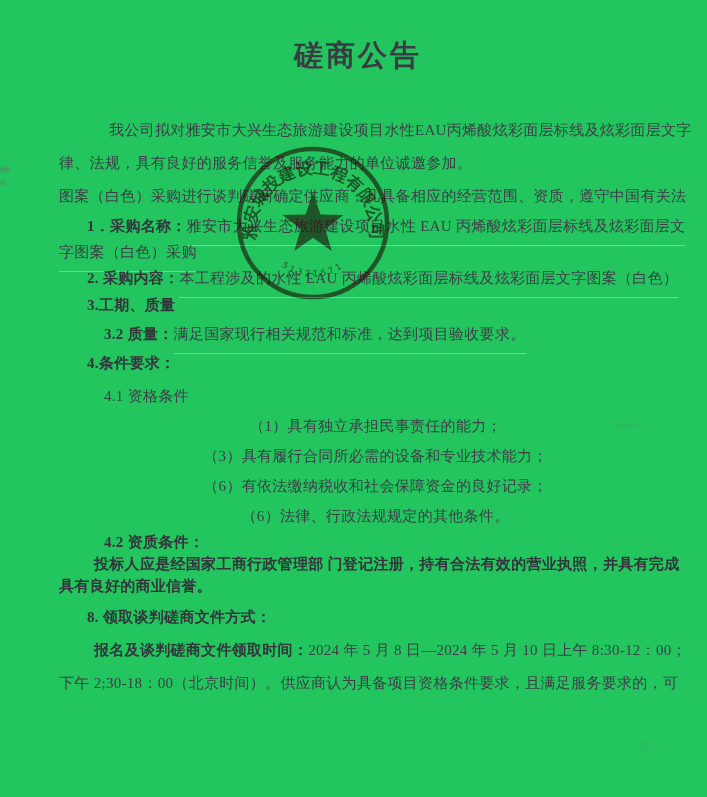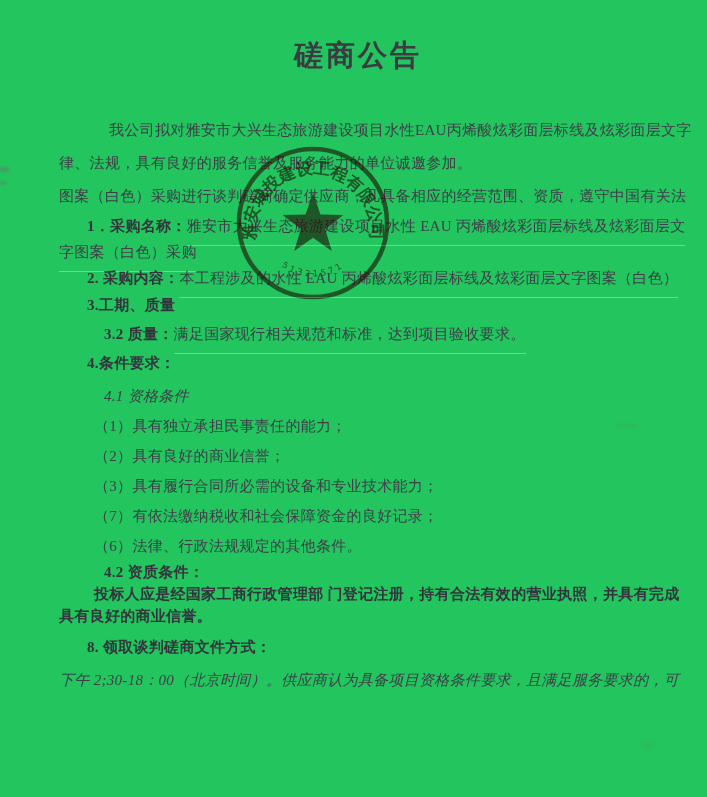--- a/index.html
+++ b/index.html
@@ -27,27 +27,27 @@
     font-size:15px;
     letter-spacing:0.3px;
     line-height:29px;
     color:#3d3e47;
     white-space:nowrap;
   }
   .p1{line-height:33px;}
   .sec{line-height:26px;}
   .item{line-height:30px;}
   .tight{line-height:22px;font-family:Liberation Serif, serif;}
-  .mt4{margin-top:4px;font-style:italic;}
+  .mt4{margin-top:4px;}
   .mt6{margin-top:6px;}
   .ind0{padding-left:0;}
   .ind1{padding-left:28px;}
   .ind15{padding-left:45px;}
   .ind2{padding-left:50px;}
-  .indItem{padding-left:35px;}
+  .indItem{padding-left:35px;text-align:center;}
   .b{font-weight:700;color:#33343c;}
   .u{border-bottom:1px solid #eab308;padding-bottom:11px;}
   
   .seal{
     position:absolute;left:233px;top:143px;
     width:160px;height:160px;
     mix-blend-mode:multiply;
     opacity:.82;
     pointer-events:none;
   }
@@ -70,28 +70,28 @@
         <div class="line p1 ind0"><span>律、法规，具有良好的服务信誉及服务能力的单位诚邀参加。</span></div>
         <div class="line p1 ind0"><span>图案（白色）采购进行谈判磋商确定供应商，凡具备相应的经营范围、资质，遵守中国有关法</span></div>
         <div class="line sec ind1"><span class="b">1．采购名称：</span><span class="u">雅安市大兴生态旅游建设项目水性 EAU 丙烯酸炫彩面层标线及炫彩面层文</span></div>
         <div class="line sec ind0"><span class="u">字图案（白色）采购</span></div>
         <div class="line sec ind1"><span class="b">2.  采购内容：</span><span class="u">本工程涉及的水性 EAU 丙烯酸炫彩面层标线及炫彩面层文字图案（白色）</span></div>
         <div class="line ind1"><span class="b">3.工期、质量</span></div>
         <div class="line ind15"><span class="b">3.2 质量：</span><span class="u">满足国家现行相关规范和标准，达到项目验收要求。</span></div>
         <div class="line ind1"><span class="b">4.条件要求：</span></div>
         <div class="line ind15 mt4"><span>4.1 资格条件</span></div>
         <div class="line item indItem"><span>（1）具有独立承担民事责任的能力；</span></div>
-        <div class="line item indItem"><span>（2）具有良好的商业信誉；</span></div>
         <div class="line item indItem"><span>（3）具有履行合同所必需的设备和专业技术能力；</span></div>
-        <div class="line item indItem"><span>（7）有依法缴纳税收和社会保障资金的良好记录；</span></div>
+        <div class="line item indItem"><span>（6）有依法缴纳税收和社会保障资金的良好记录；</span></div>
         <div class="line item indItem"><span>（6）法律、行政法规规定的其他条件。</span></div>
         <div class="line tight ind15"><span class="b">4.2 资质条件：</span></div>
         <div class="line tight indItem"><span class="b">投标人应是经国家工商行政管理部 门登记注册，持有合法有效的营业执照，并具有完成</span></div>
         <div class="line tight ind0"><span class="b">具有良好的商业信誉。</span></div>
         <div class="line ind1 mt6"><span class="b">8.  领取谈判磋商文件方式：</span></div>
+        <div class="line indItem mt4"><span class="b">报名及谈判磋商文件领取时间：</span><span>2024 年 5 月 8 日—2024 年 5 月 10 日上午 8:30-12：00；</span></div>
         <div class="line ind0 mt4"><span>下午 2;30-18：00（北京时间）。供应商认为具备项目资格条件要求，且满足服务要求的，可</span></div>
       </div>
   </div>
 
   <svg class="seal" viewBox="0 0 160 160">
     <circle cx="80" cy="80" r="74" fill="none" stroke="#dd4f4a" stroke-width="4.5"></circle>
     <polygon fill="#dd4f4a" points="80,50 87.5,71.6 110.4,72.1 92.2,86 98.8,107.9 80,94.8 61.2,107.9 67.8,86 49.6,72.1 72.5,71.6"></polygon>
     <defs>
       <path id="sealTextArc" d="M 24,104 A 58,58 0 1 1 136,104" fill="none"></path>
       <path id="sealNumArc" d="M 30,98 A 53,53 0 0 0 130,98" fill="none"></path>

